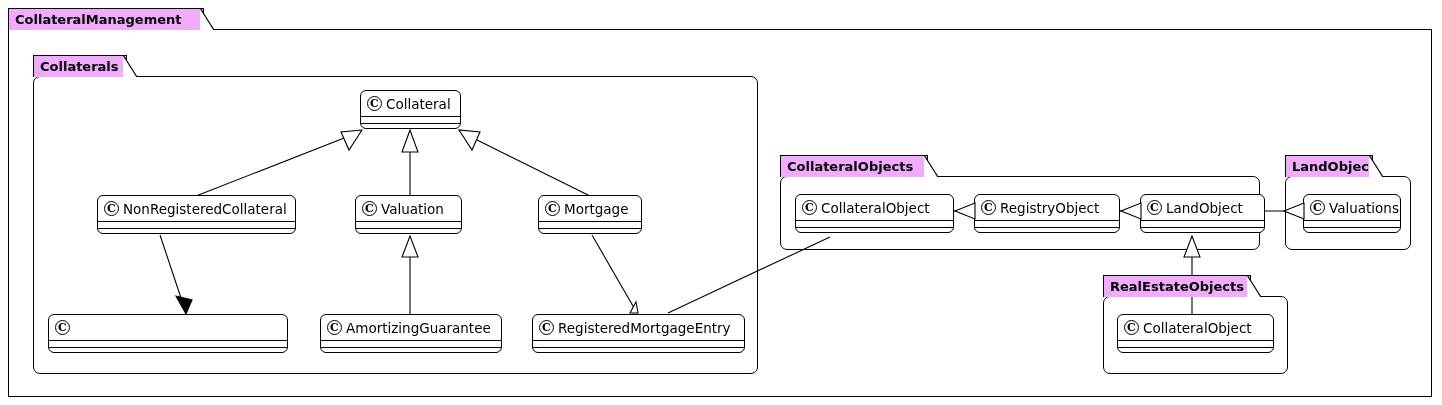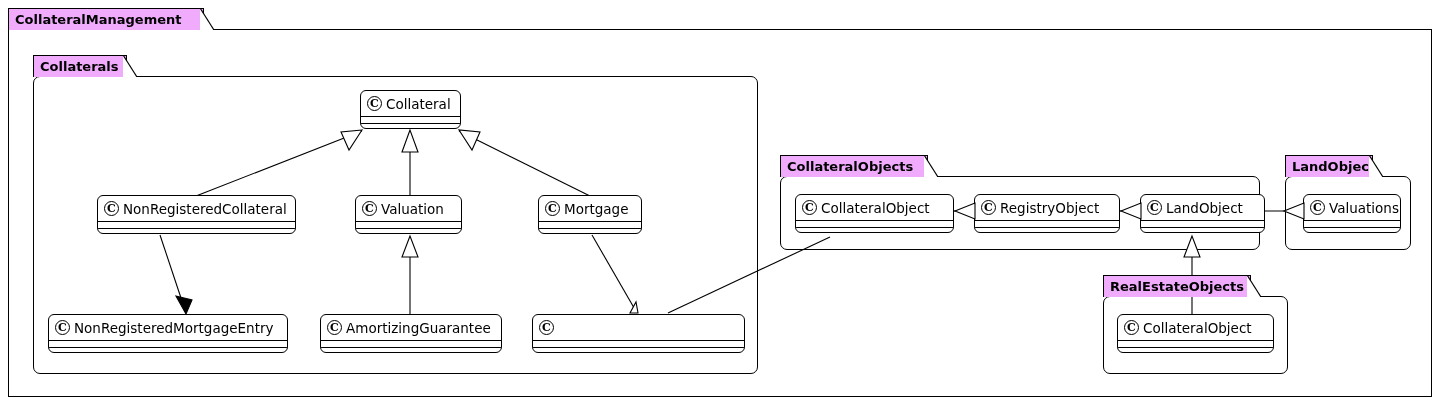--- a/index.html
+++ b/index.html
@@ -242,21 +242,20 @@
     </div>
     <div class="cls-sep"></div>
     <div class="cls-comp"></div>
     <div class="cls-sep"></div>
     <div class="cls-comp"></div>
   </div>
 
   <div class="cls" style="left:48px; top:314px; width:240px; height:39px;">
     <div class="cls-title">
       <span class="cicon">C</span>
-      <span>NonRegisteredMortgageEntry</span>
     </div>
     <div class="cls-sep"></div>
     <div class="cls-comp"></div>
     <div class="cls-sep"></div>
     <div class="cls-comp"></div>
   </div>
 
   <div class="cls" style="left:320px; top:314px; width:182px; height:39px;">
     <div class="cls-title">
       <span class="cicon">C</span>
@@ -264,20 +263,21 @@
     </div>
     <div class="cls-sep"></div>
     <div class="cls-comp"></div>
     <div class="cls-sep"></div>
     <div class="cls-comp"></div>
   </div>
 
   <div class="cls" style="left:532px; top:314px; width:213px; height:39px;">
     <div class="cls-title">
       <span class="cicon">C</span>
+      <span>RegisteredMortgageEntry</span>
     </div>
     <div class="cls-sep"></div>
     <div class="cls-comp"></div>
     <div class="cls-sep"></div>
     <div class="cls-comp"></div>
   </div>
 
   <div class="cls" style="left:795px; top:194px; width:159px; height:39px;">
     <div class="cls-title">
       <span class="cicon">C</span>

